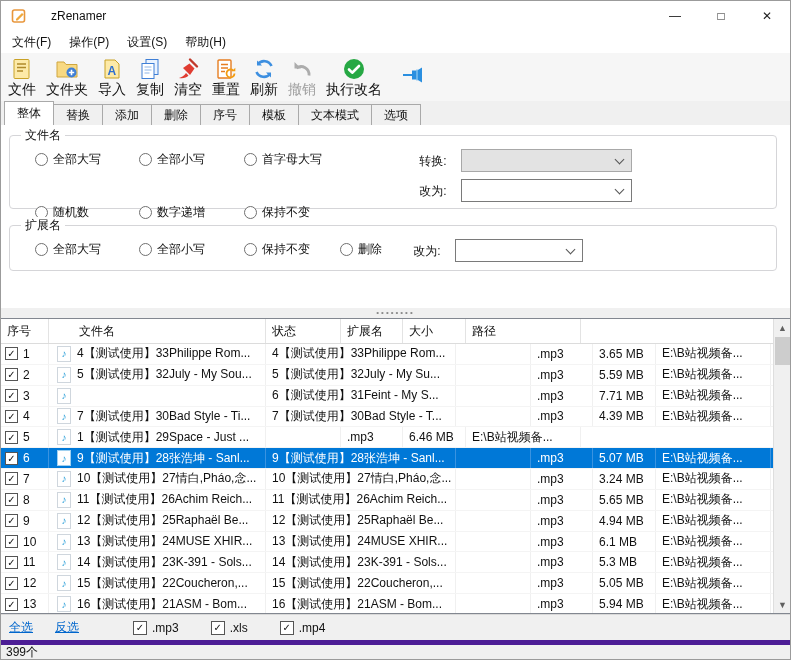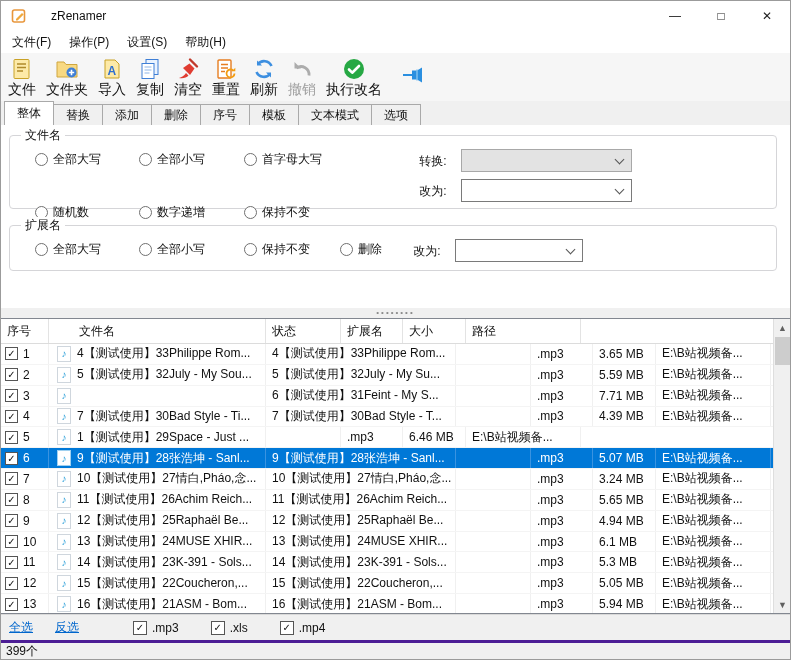--- a/index.html
+++ b/index.html
@@ -73,21 +73,21 @@
   .vs-up { top:0; } .vs-down { bottom:0; }
   .vs-thumb { position:absolute; left:1px; width:15px; top:18px; height:28px; background:#cdcdcd; }
 
   
   .footerbar { height:26px; background:#f0f0f0; display:flex; align-items:center; padding-left:8px; flex:0 0 auto; border-top:1px solid #d9d9d9; }
   .link { color:#0066cc; text-decoration:underline; margin-right:22px; }
   .filter-item { display:inline-flex; align-items:center; gap:5px; margin-left:32px; }
   .filter-item .checkbox { width:14px; height:14px; }
 
   
-  .statusbar { height:20px; background:#f0f0f0; border-top:3px solid #4c1d95; display:flex; align-items:center; padding-left:5px; flex:1 1 auto; }
+  .statusbar { height:20px; background:#f0f0f0; border-top:5px solid #4c1d95; display:flex; align-items:center; padding-left:5px; flex:1 1 auto; }
 </style>
 </head>
 <body>
 
 <div class="window">
 
   <div class="titlebar">
     <span class="app-icon">
       <svg viewBox="0 0 16 16" width="16" height="16">
           <rect x="1.5" y="2" width="12" height="12" rx="2" fill="#fff" stroke="#e8963c" stroke-width="1.6"></rect>

